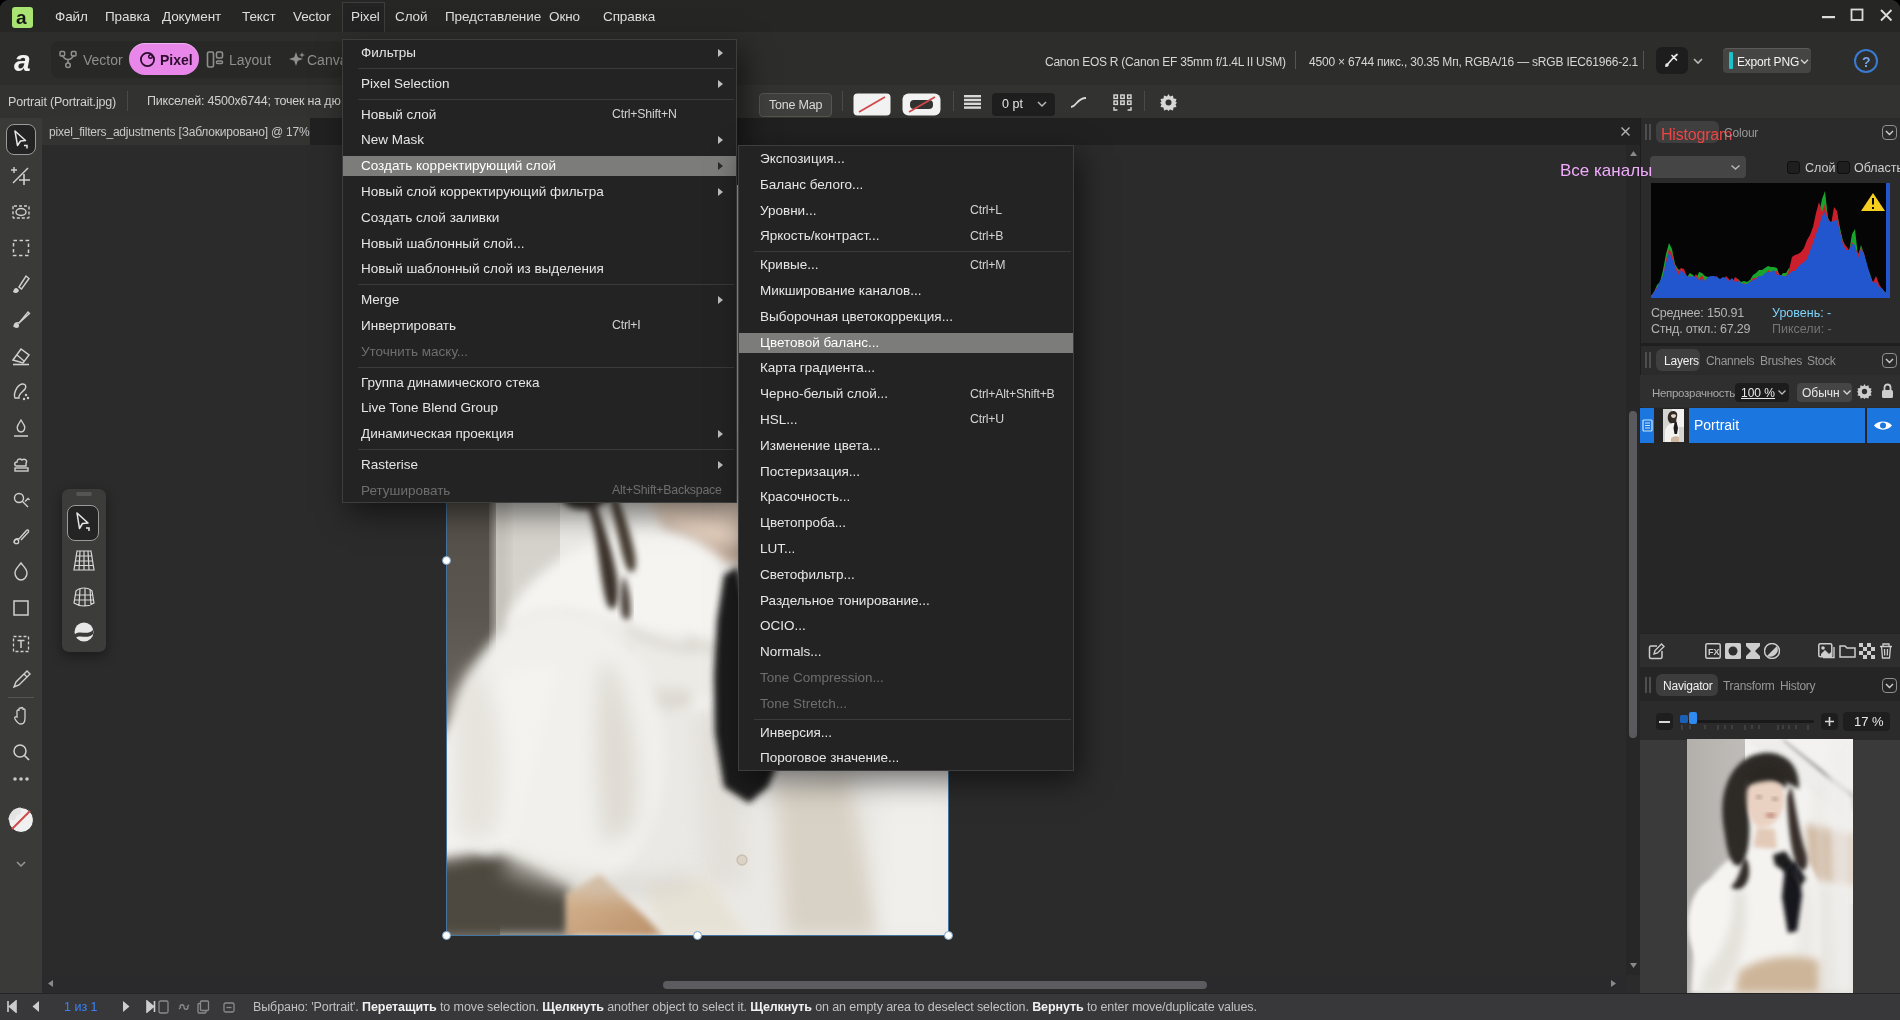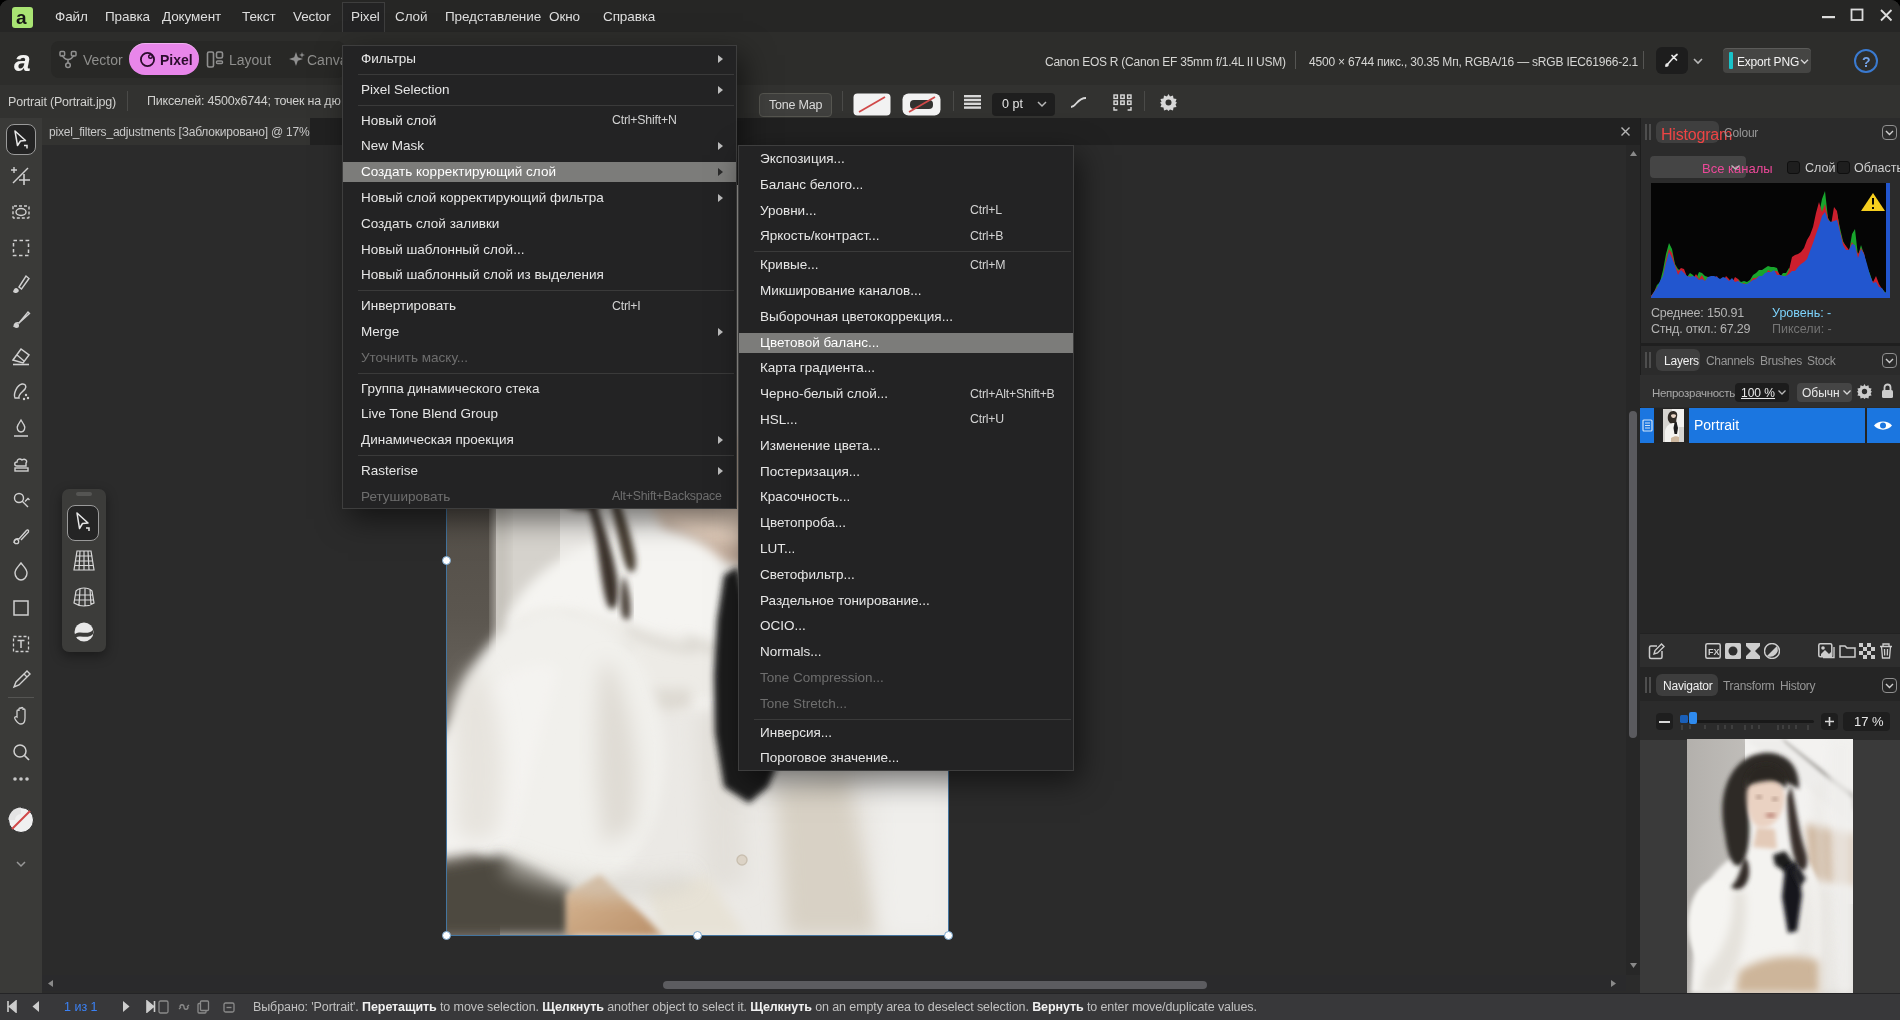--- a/index.html
+++ b/index.html
@@ -349,21 +349,21 @@
   <div class="abs" style="left:1645px;top:124px;width:2px;height:16px;border-left:2px solid #4e4e4e;border-right:2px solid #4e4e4e;width:6px;"></div>
   <div class="abs" style="left:1656px;top:121px;width:63px;height:22px;background:#3f3f3f;border-radius:6px;"></div>
   <div class="abs" style="left:1661px;top:126px;font-size:16px;letter-spacing:-0.2px;color:#ef4444;">Histogram</div>
   <div class="abs" style="left:1724px;top:126px;font-size:12px;letter-spacing:-0.2px;color:#969696;">Colour</div>
   <div class="abs" style="left:1882px;top:125px;width:15px;height:15px;border:1.5px solid #8f8f8f;border-radius:4px;"></div>
   <svg class="abs" style="left:1885px;top:130px" width="9" height="6" viewBox="0 0 9 6">
       <path d="M1 1 L4.5 4.5 L8 1" stroke="#cfcfcf" stroke-width="1.4" fill="none"></path>
     </svg>
 
   <div class="abs" style="left:1650px;top:156px;width:96px;height:22px;background:#454545;border-radius:4px;"></div>
-  <div class="abs" style="left:1702px;top:161px;font-size:13px;color:#ec4899;">Все каналы</div>
+  <div class="abs" style="left:1560px;top:161px;font-size:17px;color:#f0abfc;">Все каналы</div>
   <svg class="abs" style="left:1730px;top:164px" width="11" height="7" viewBox="0 0 11 7">
       <path d="M1.5 1.5 L5.5 5 L9.5 1.5" stroke="#b8b8b8" stroke-width="1.4" fill="none"></path>
     </svg>
   <div class="abs" style="left:1787px;top:161px;width:13px;height:13px;background:#1e1e1e;border:1px solid #0f0f0f;border-radius:3px;"></div>
   <div class="abs" style="left:1805px;top:161px;font-size:12.5px;color:#cfcfcf;">Слой</div>
   <div class="abs" style="left:1837px;top:161px;width:13px;height:13px;background:#1e1e1e;border:1px solid #0f0f0f;border-radius:3px;"></div>
   <div class="abs" style="left:1854px;top:161px;font-size:12.5px;color:#cfcfcf;">Область</div>
 
   <svg class="abs" style="left:1651px;top:183px" width="239" height="115" viewBox="0 0 239 115">
     <rect width="239" height="115" fill="#050505"></rect>
@@ -593,21 +593,21 @@
     .mrow { position:relative; height:25.8px; font-size:13.5px; color:#e6e6e6; }
     .mrow .lbl { position:absolute; top:5px; }
     .mrow .sc { position:absolute; top:5.5px; color:#d2d2d2; font-size:12.3px; letter-spacing:-0.2px; }
     .mrow .ar { position:absolute; right:13px; top:9px; width:0; height:0; border-left:5px solid #bdbdbd; border-top:4px solid transparent; border-bottom:4px solid transparent; }
     .mrow.dim { color:#6e6e6e; } .mrow.dim .sc { color:#6e6e6e; }
     .mrow.hl { background:linear-gradient(to bottom, transparent 3px, #7c7c7a 3px, #7c7c7a 23px, transparent 23px); color:#ffffff; }
     .mrow.hl .ar { border-left-color:#2a2a2a; }
     .msep { height:5px; position:relative; }
     .msep::after { content:""; position:absolute; left:15px; right:2px; top:2px; height:1px; background:#3a3a3a; }
   </style>
-  <div class="menu" style="left:342px;top:45px;width:395px;height:464px;">
+  <div class="menu" style="left:342px;top:39px;width:395px;height:464px;">
     <div class="mrow">
         <span class="lbl" style="left:18px">Фильтры</span>
         <span class="ar"></span>
       </div>
     <div class="msep"></div>
     <div class="mrow">
         <span class="lbl" style="left:18px">Pixel Selection</span>
         <span class="ar"></span>
       </div>
     <div class="msep"></div>
@@ -631,26 +631,26 @@
         <span class="lbl" style="left:18px">Создать слой заливки</span>
       </div>
     <div class="mrow">
         <span class="lbl" style="left:18px">Новый шаблонный слой...</span>
       </div>
     <div class="mrow">
         <span class="lbl" style="left:18px">Новый шаблонный слой из выделения</span>
       </div>
     <div class="msep"></div>
     <div class="mrow">
+        <span class="lbl" style="left:18px">Merge</span>
+        <span class="ar"></span>
+      </div>
+    <div class="mrow">
         <span class="lbl" style="left:18px">Инвертировать</span>
         <span class="sc" style="left:269px">Ctrl+I</span>
-      </div>
-    <div class="mrow">
-        <span class="lbl" style="left:18px">Merge</span>
-        <span class="ar"></span>
       </div>
     <div class="mrow dim">
         <span class="lbl" style="left:18px">Уточнить маску...</span>
       </div>
     <div class="msep"></div>
     <div class="mrow">
         <span class="lbl" style="left:18px">Группа динамического стека</span>
       </div>
     <div class="mrow">
         <span class="lbl" style="left:18px">Live Tone Blend Group</span>

